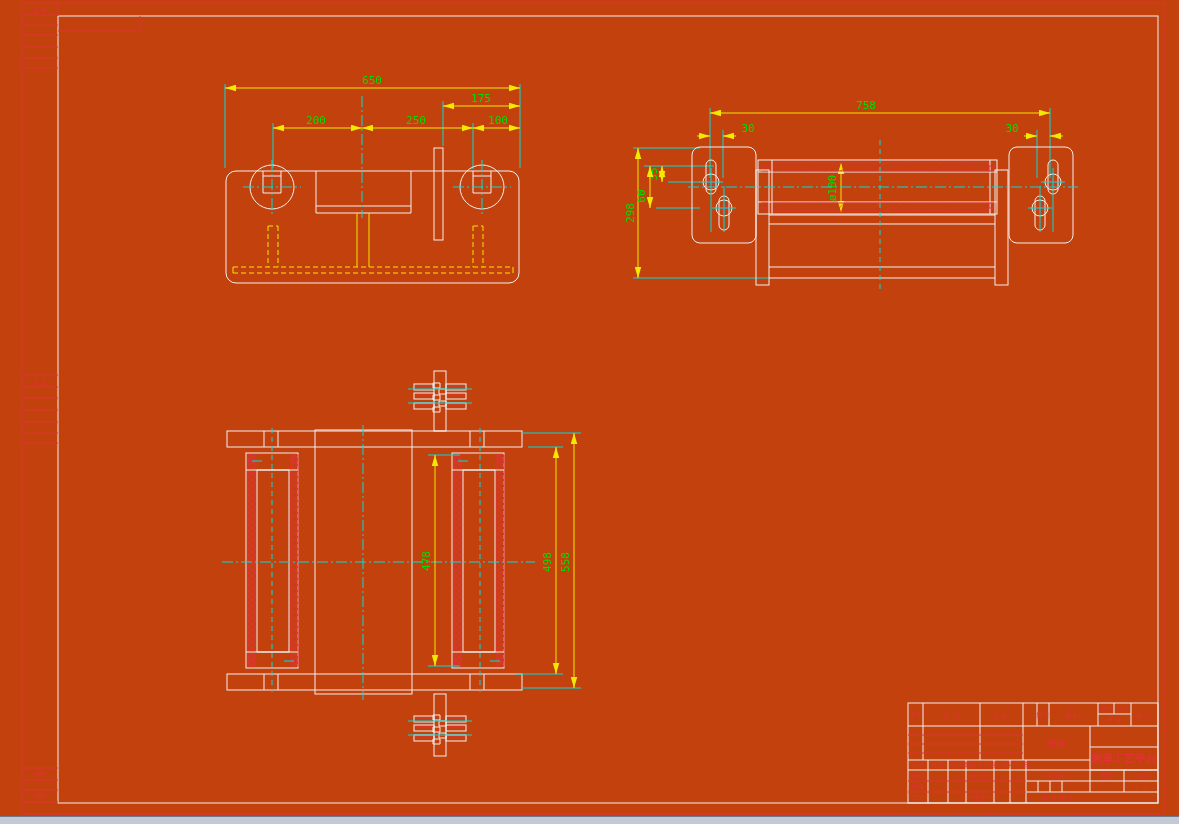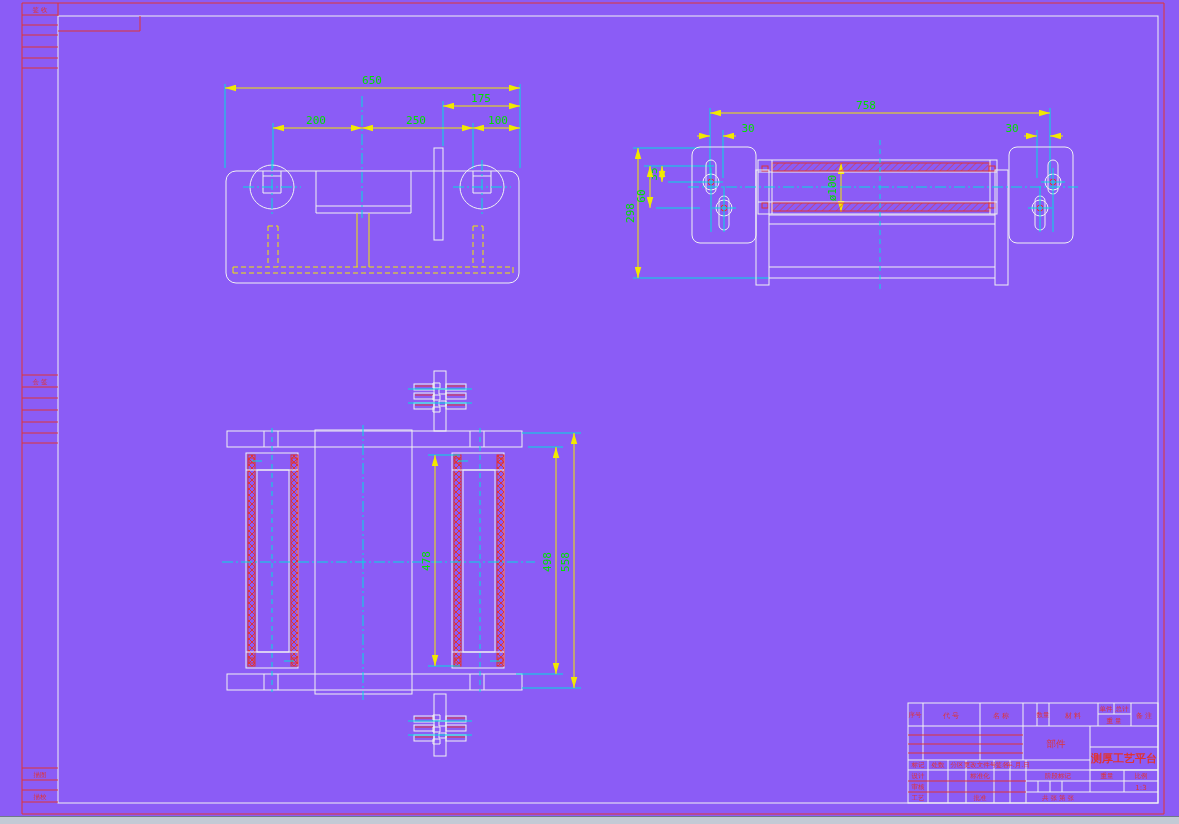--- a/index.html
+++ b/index.html
@@ -1,16 +1,16 @@
 <!DOCTYPE html>
 <html><head>
 <meta charset="utf-8">
 <style>
   html,body{margin:0;padding:0;background:#1b1f26;}
-  #viewport{position:relative;width:1179px;height:824px;background:#8b5cf6;overflow:hidden;
+  #viewport{position:relative;width:1179px;height:824px;background:#c2410c;overflow:hidden;
             font-family:"DejaVu Sans", sans-serif;}
   svg{position:absolute;left:0;top:0;}
   svg text{user-select:none;}
   .w{stroke:#f2f2f2;stroke-width:1;fill:none;}
   .r{stroke:#e03434;stroke-width:1;fill:none;}
   .c{stroke:#00dede;stroke-width:1;fill:none;}
   .cdd{stroke:#00dede;stroke-width:1;fill:none;stroke-dasharray:11 3 2 3;}
   .cdash{stroke:#00dede;stroke-width:1;fill:none;stroke-dasharray:5 4;}
   .y{stroke:#f2e900;stroke-width:1;fill:none;}
   .yd{stroke:#f2e900;stroke-width:1;fill:none;stroke-dasharray:5 3;}

